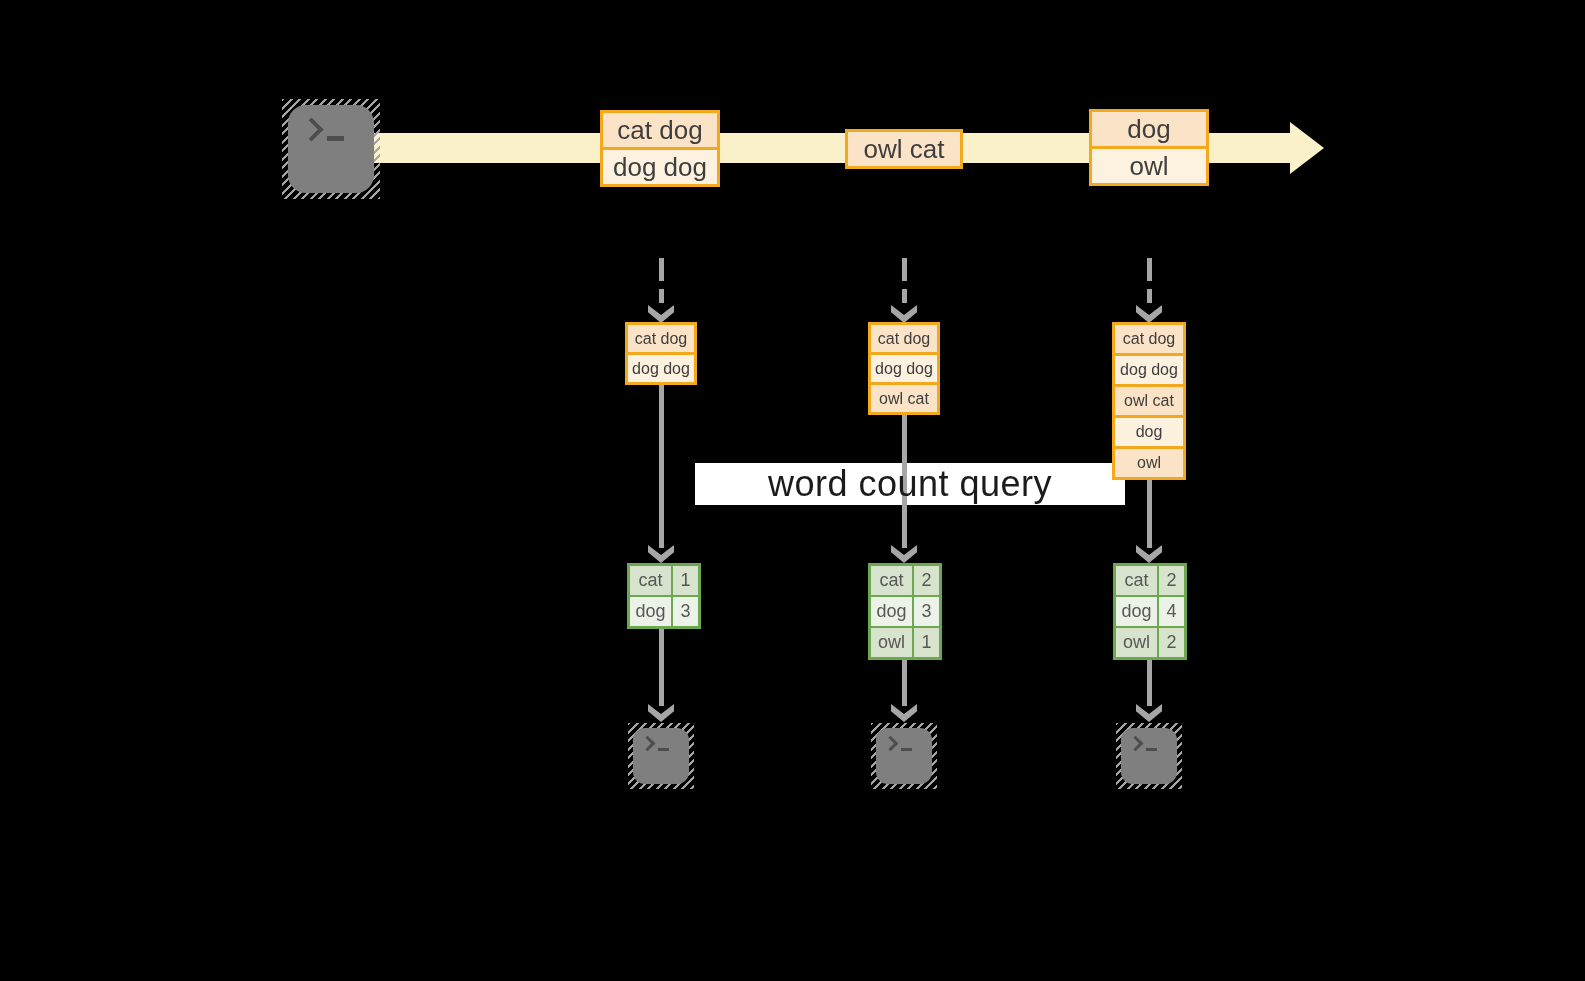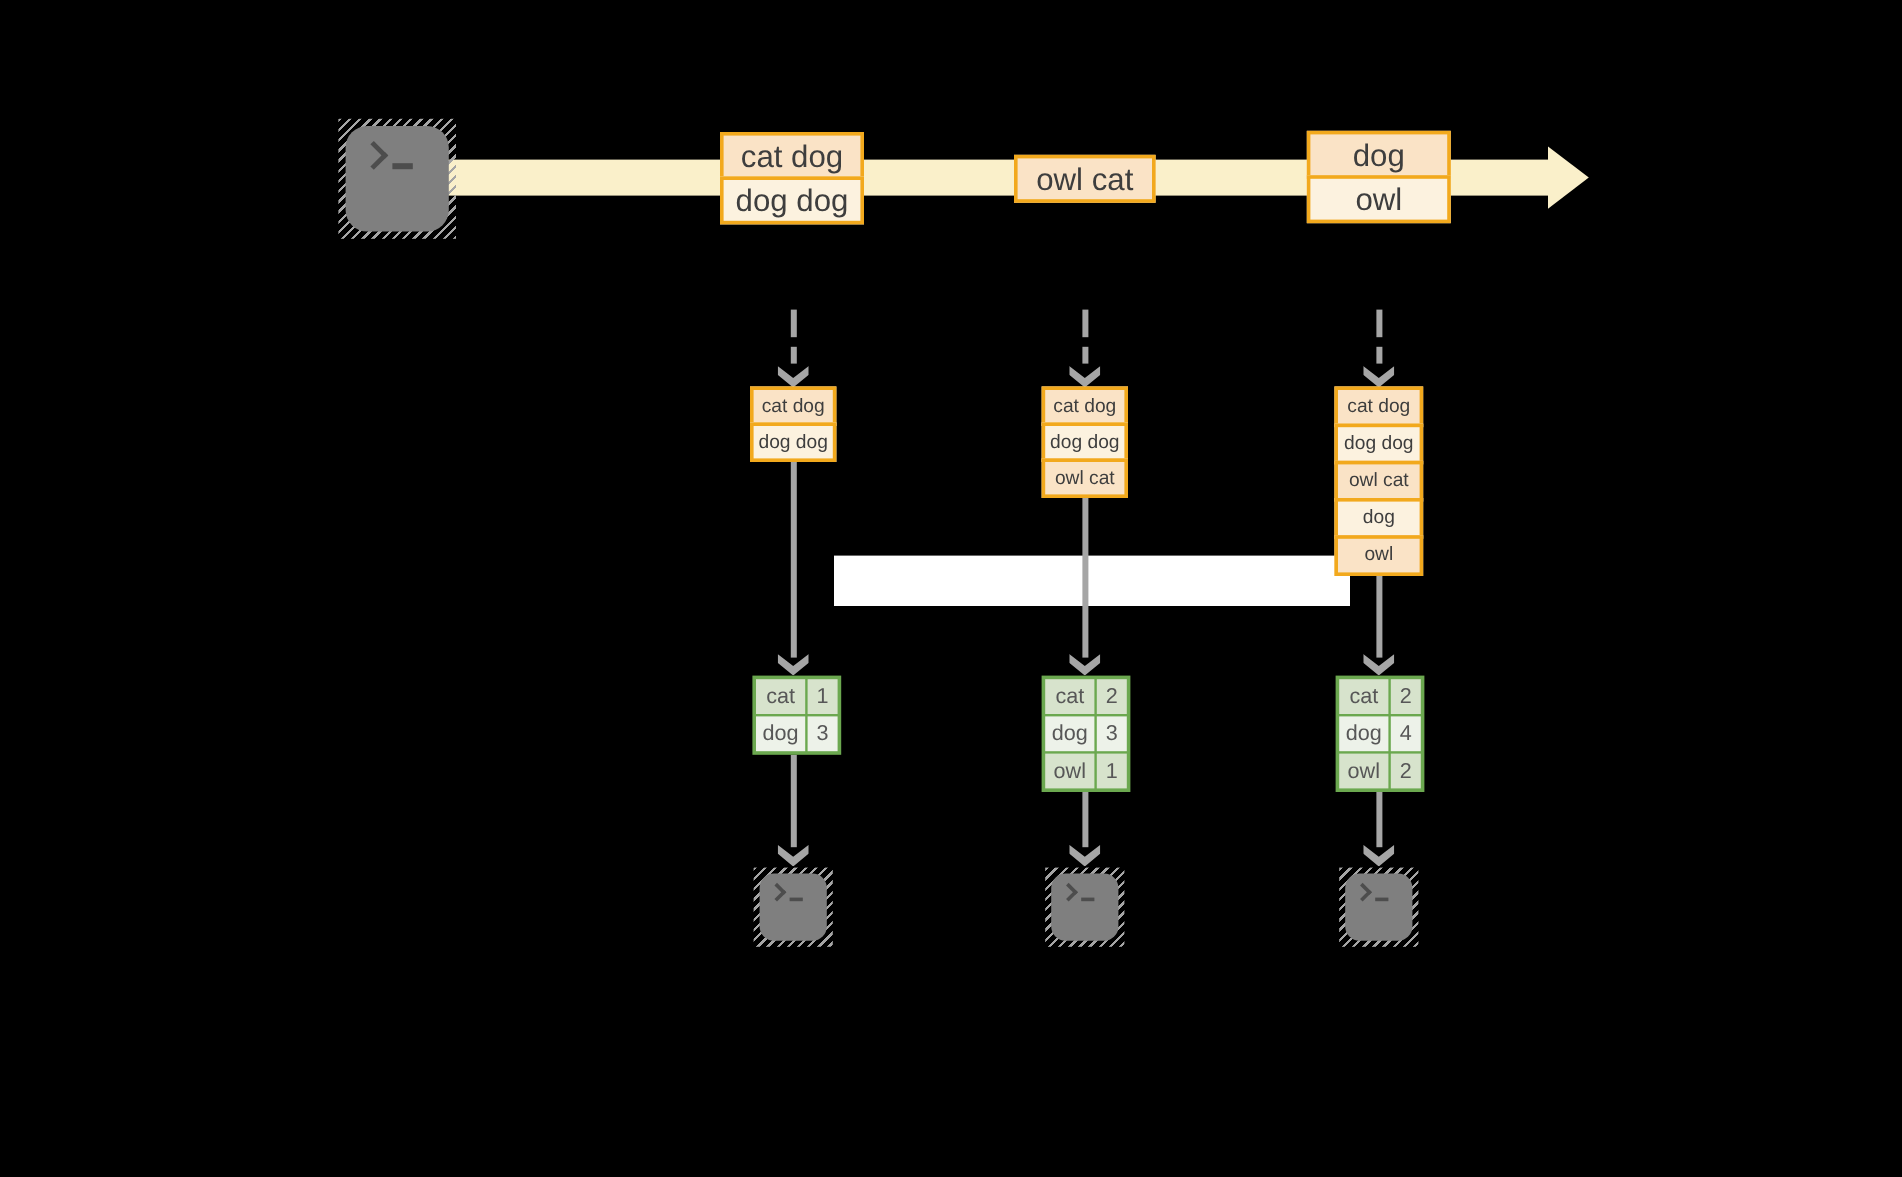--- a/index.html
+++ b/index.html
@@ -124,20 +124,21 @@
   </div>
   <div class="stack stack3" style="left:1112px;top:322px;width:74px">
     <div class="brow fa">cat dog</div>
     <div class="brow fb">dog dog</div>
     <div class="brow fa">owl cat</div>
     <div class="brow fb">dog</div>
     <div class="brow fa">owl</div>
   </div>
 
   <div class="qband" style="left:695px;top:463px;width:430px;height:42px"></div>
+  <div class="qlabel" style="left:695px;top:462px;width:430px;height:44px">word count query</div>
 
   <div class="vline" style="left:659px;top:384px;height:164px"></div>
   <div class="chev-down" style="left:648px;top:545px"></div>
 
   <div class="vline" style="left:902px;top:414px;height:134px"></div>
   <div class="chev-down" style="left:891px;top:545px"></div>
 
   <div class="vline" style="left:1147px;top:478px;height:70px"></div>
   <div class="chev-down" style="left:1136px;top:545px"></div>
 

